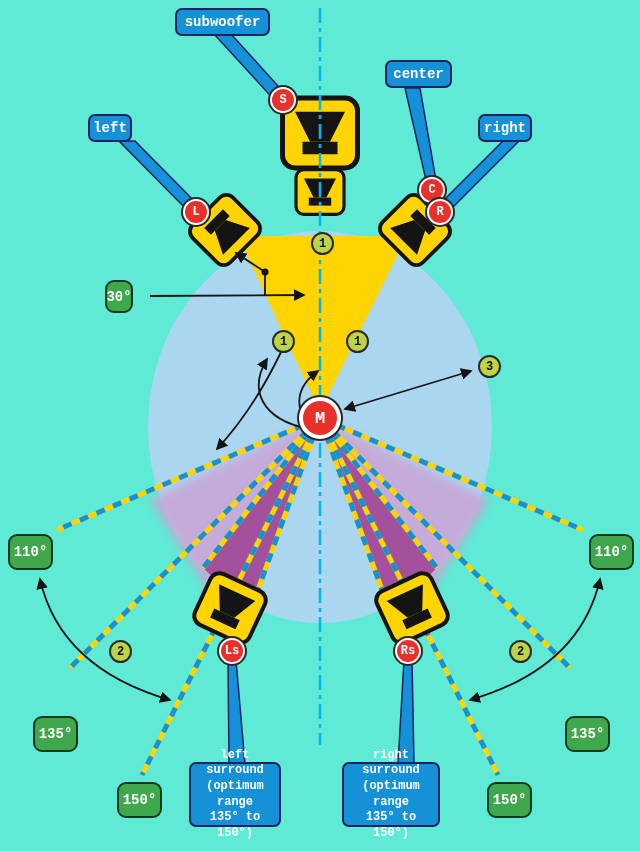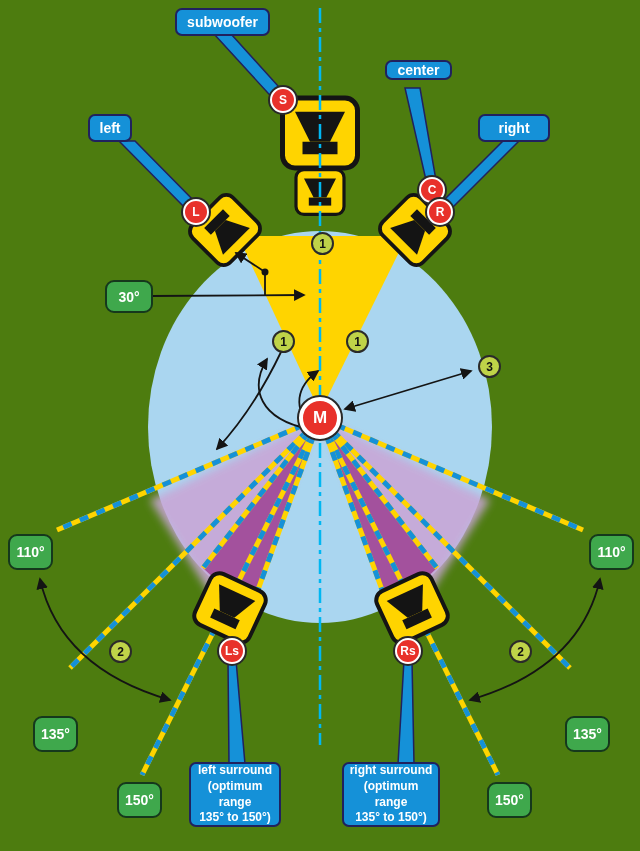--- a/index.html
+++ b/index.html
@@ -1,18 +1,18 @@
 <!DOCTYPE html>
 <html style="--label-blue: #1591d8; --label-navy: #20215e; --label-green: #3fa84c; --green-border: #15381c; --badge-red: #e8312a; --callout-green: #bfd348; --area-blue: #aad6f0; --gold: #ffd400; --cone-light: #c9a6d6; --cone-dark: #a3519d; --axis-cyan: #00b7f2; --ink: #282828;"><head>
 <meta charset="utf-8">
 <style>
   html,body{margin:0;padding:0;background:#fff;}
   .stage{
-    position:relative;width:640px;height:851px;background:#4d7c0f;overflow:hidden;
-    font-family:Liberation Sans, sans-serif;
+    position:relative;width:640px;height:851px;background:#5eead4;overflow:hidden;
+    font-family:Liberation Mono, monospace;
   }
   svg.layer{position:absolute;left:0;top:0;z-index:1;}
 
   
   .area{fill:var(--area-blue,#aad6f0);}
   .cone-light{fill:var(--cone-light,#c9a6d6);opacity:.88;}
   .cone-dark{fill:var(--cone-dark,#a3519d);}
   .triangle{fill:var(--gold,#ffd400);}
   .spk-box{fill:var(--gold,#ffd400);stroke:#141414;stroke-width:4;}
   .spk-ink{fill:#141414;}
@@ -129,31 +129,31 @@
       <path d="M 281,352 C 260,396 240,424 217,449" marker-end="url(#ah)"></path>
       <path d="M 309,429 C 260,419 249,389 267,359" marker-end="url(#ah)"></path>
       <path d="M 314,431 C 291,408 297,386 318,371" marker-end="url(#ah)"></path>
       <line x1="345" y1="409" x2="471" y2="371" marker-start="url(#ah)" marker-end="url(#ah)"></line>
       <path d="M 40,579 Q 60,668 170,700" marker-start="url(#ah)" marker-end="url(#ah)"></path>
       <path d="M 600,579 Q 580,668 470,700" marker-start="url(#ah)" marker-end="url(#ah)"></path>
     </g>
   </svg>
 
   <div class="lbl lbl-blue" style="left:175px;top:8px;width:95px;height:28px">subwoofer</div>
-  <div class="lbl lbl-blue" style="left:385px;top:60px;width:67px;height:20px">center</div>
+  <div class="lbl lbl-blue" style="left:385px;top:60px;width:67px;height:28px">center</div>
   <div class="lbl lbl-blue" style="left:88px;top:114px;width:44px;height:28px">left</div>
-  <div class="lbl lbl-blue" style="left:478px;top:114px;width:72px;height:28px">right</div>
+  <div class="lbl lbl-blue" style="left:478px;top:114px;width:54px;height:28px">right</div>
   <div class="lbl lbl-blue multiline" style="left:189px;top:762px;width:92px;height:65px">left surround
 (optimum range
 135° to 150°)</div>
   <div class="lbl lbl-blue multiline" style="left:342px;top:762px;width:98px;height:65px">right surround
 (optimum range
 135° to 150°)</div>
 
-  <div class="lbl lbl-green" style="left:105px;top:280px;width:48px;height:33px">30°</div>
+  <div class="lbl lbl-green" style="left:105px;top:280px;width:28px;height:33px">30°</div>
   <div class="lbl lbl-green" style="left:8px;top:534px;width:45px;height:36px">110°</div>
   <div class="lbl lbl-green" style="left:589px;top:534px;width:45px;height:36px">110°</div>
   <div class="lbl lbl-green" style="left:33px;top:716px;width:45px;height:36px">135°</div>
   <div class="lbl lbl-green" style="left:565px;top:716px;width:45px;height:36px">135°</div>
   <div class="lbl lbl-green" style="left:117px;top:782px;width:45px;height:36px">150°</div>
   <div class="lbl lbl-green" style="left:487px;top:782px;width:45px;height:36px">150°</div>
 
   <div class="badge badge-red" style="left:270px;top:87px">S</div>
   <div class="badge badge-red" style="left:419px;top:177px">C</div>
   <div class="badge badge-red" style="left:183px;top:199px">L</div>

